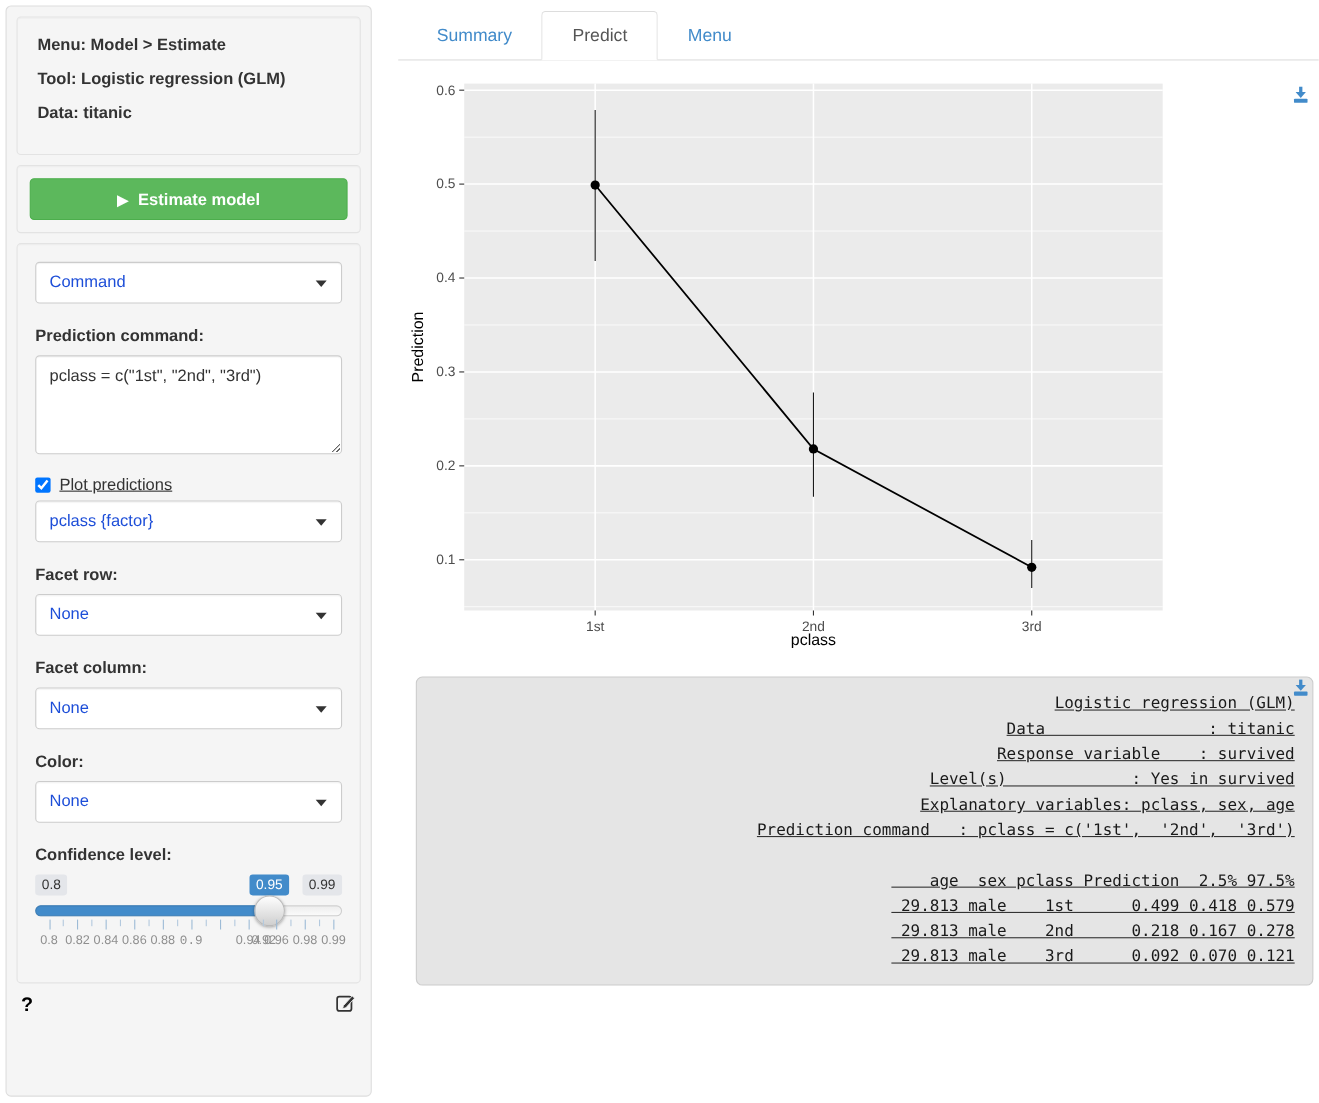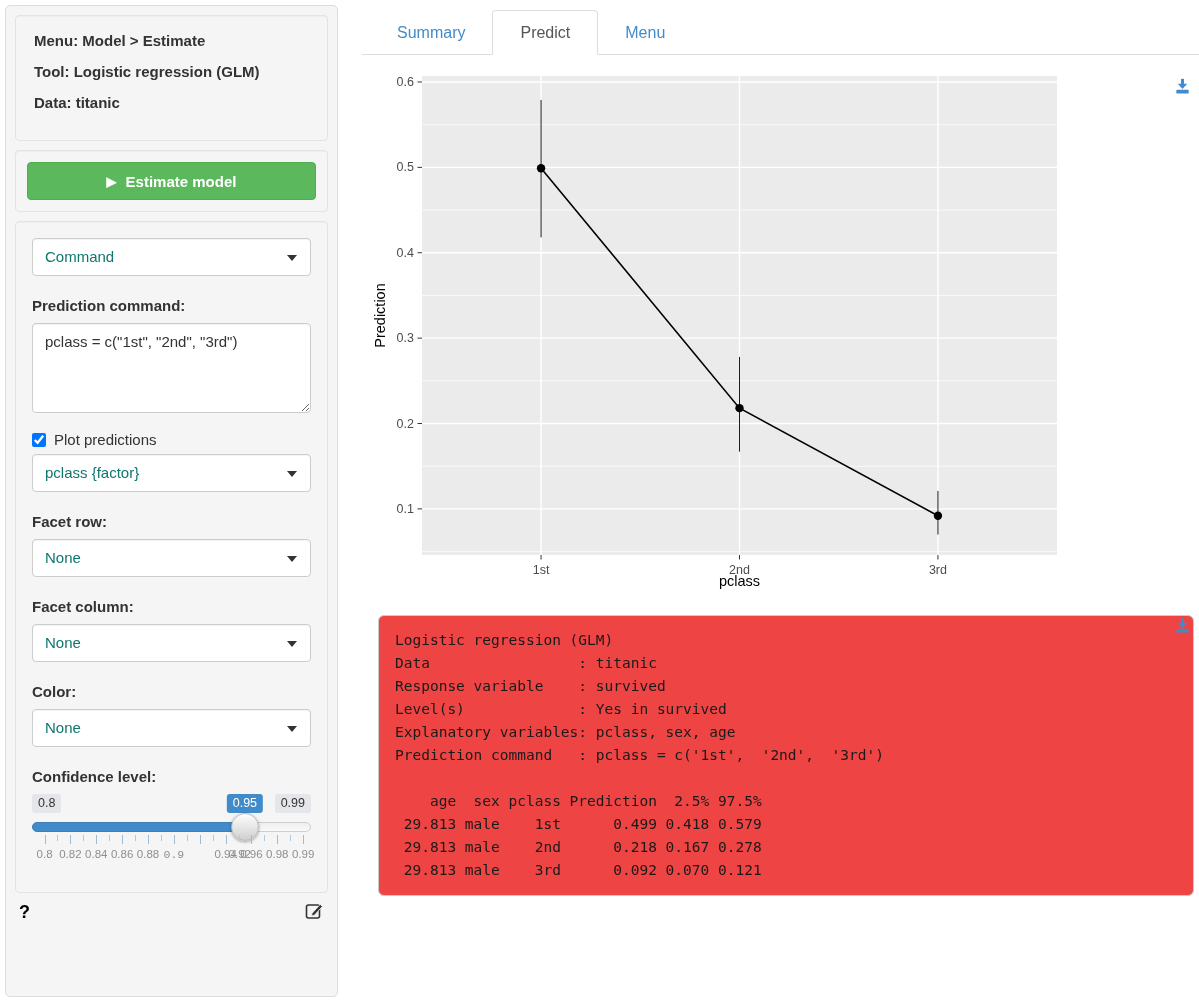--- a/index.html
+++ b/index.html
@@ -20,30 +20,30 @@
   .estimate-btn { display:flex; width:100%; height:38px; align-items:center; justify-content:center;
                   background:#5cb85c; border:1px solid #4cae4c; border-radius:4px; color:#fff;
                   font-weight:bold; font-size:15px; cursor:pointer; gap:9px; }
   .play-glyph { font-size:13px; line-height:1; }
 
   .well.controls-well { padding:16px 16px 12px; }
   .ctl-label { font-weight:bold; font-size:15px; color:#333; margin:20px 0 8px; line-height:19px; }
   .ctl-label.first { margin-top:0; }
 
   .select-box { position:relative; height:38px; background:#fff; border:1px solid #ccc; border-radius:4px;
-                line-height:36px; padding:0 28px 0 12px; color:#0f766e; cursor:pointer;
+                line-height:36px; padding:0 28px 0 12px; color:#1d4ed8; cursor:pointer;
                 box-shadow:inset 0 1px 1px rgba(0,0,0,.05); }
   .caret { position:absolute; right:13px; top:16px; width:0; height:0;
            border-left:5px solid transparent; border-right:5px solid transparent; border-top:6px solid #333; }
 
   textarea.cmd { width:100%; height:90px; background:#fff; border:1px solid #ccc; border-radius:4px;
                  padding:9px 12px; font-family:"Liberation Sans",sans-serif; font-size:15px; color:#333;
                  resize:vertical; box-shadow:inset 0 1px 1px rgba(0,0,0,.05); }
 
-  .checkbox-row { display:flex; align-items:center; gap:8px; margin:15px 0 6px; }
+  .checkbox-row { display:flex; align-items:center; gap:8px; margin:15px 0 6px;text-decoration:underline; }
   .checkbox-row input { width:14px; height:14px; }
   .checkbox-row label { font-size:15px; color:#333; }
 
   
   .slider { position:relative; height:86px; margin-top:4px; }
   .irs-badge { position:absolute; top:0; font-size:12.5px; line-height:17px; padding:1px 6px;
                border-radius:3px; background:#e4e6ea; color:#333; }
   .irs-min { left:0; } .irs-max { right:0; }
   .irs-single { left:76.3%; transform:translateX(-50%); background:#428bca; color:#fff; }
   .irs-line { position:absolute; top:28px; left:0; right:0; height:10px; border:1px solid #cfcfcf;
@@ -58,34 +58,34 @@
   .irs-tick.major { height:9px; background:#9dbbd6; }
   .irs-tick.minor { height:6px; }
   .irs-grid-labels { position:absolute; top:54px; left:0; right:0; height:14px; }
   .irs-grid-label { position:absolute; transform:translateX(-50%); font-size:11.5px; color:#8f8f8f; white-space:nowrap; }
 
   .help-row { display:flex; justify-content:space-between; align-items:center; margin:8px 13px 0; }
   .help-q { font-weight:bold; font-size:18px; color:#000; cursor:pointer; }
   .edit-btn { cursor:pointer; display:block; }
 
   
-  .main { position:absolute; left:362px; top:0; width:837px; height:1003px; background:#fff; }
+  .main { position:absolute; left:362px; top:0; width:837px; height:1003px; background:#fff;text-align:right; }
   .tabbar { display:flex; align-items:flex-end; padding:10px 0 0 8px; border-bottom:1px solid #ddd; }
   .tab { padding:12px 27px; font-size:16px; color:#428bca; cursor:pointer; line-height:19px; }
   .tab.active { color:#555; background:#fff; border:1px solid #ddd; border-bottom:1px solid #fff;
                 border-radius:4px 4px 0 0; margin-bottom:-1px; cursor:default; }
 
   .plot-section { position:relative; }
   .dl-icon { position:absolute; right:8px; cursor:pointer; }
   .dl-icon.plot-dl { top:9px; }
   #plot-svg { display:block; margin:14px 0 0 8px; }
 
   .output-section { position:relative; margin-top:6px; }
   .output-section .dl-icon { top:2px; }
-  .output-box { margin:26px 5px 0 16px; background:#ef4444; border:1px solid #ccc; border-radius:6px; }
+  .output-box { margin:26px 5px 0 16px; background:#e5e5e5; border:1px solid #ccc; border-radius:6px;text-decoration:underline; }
   .output-box pre { margin:0; padding:13px 16px; font-family:"DejaVu Sans Mono","Liberation Mono",monospace;
                     font-size:14.5px; line-height:23px; color:#1a1a1a; }
 </style>
 </head>
 <body>
 
 <div class="app">
 
   <aside class="sidebar">
 

